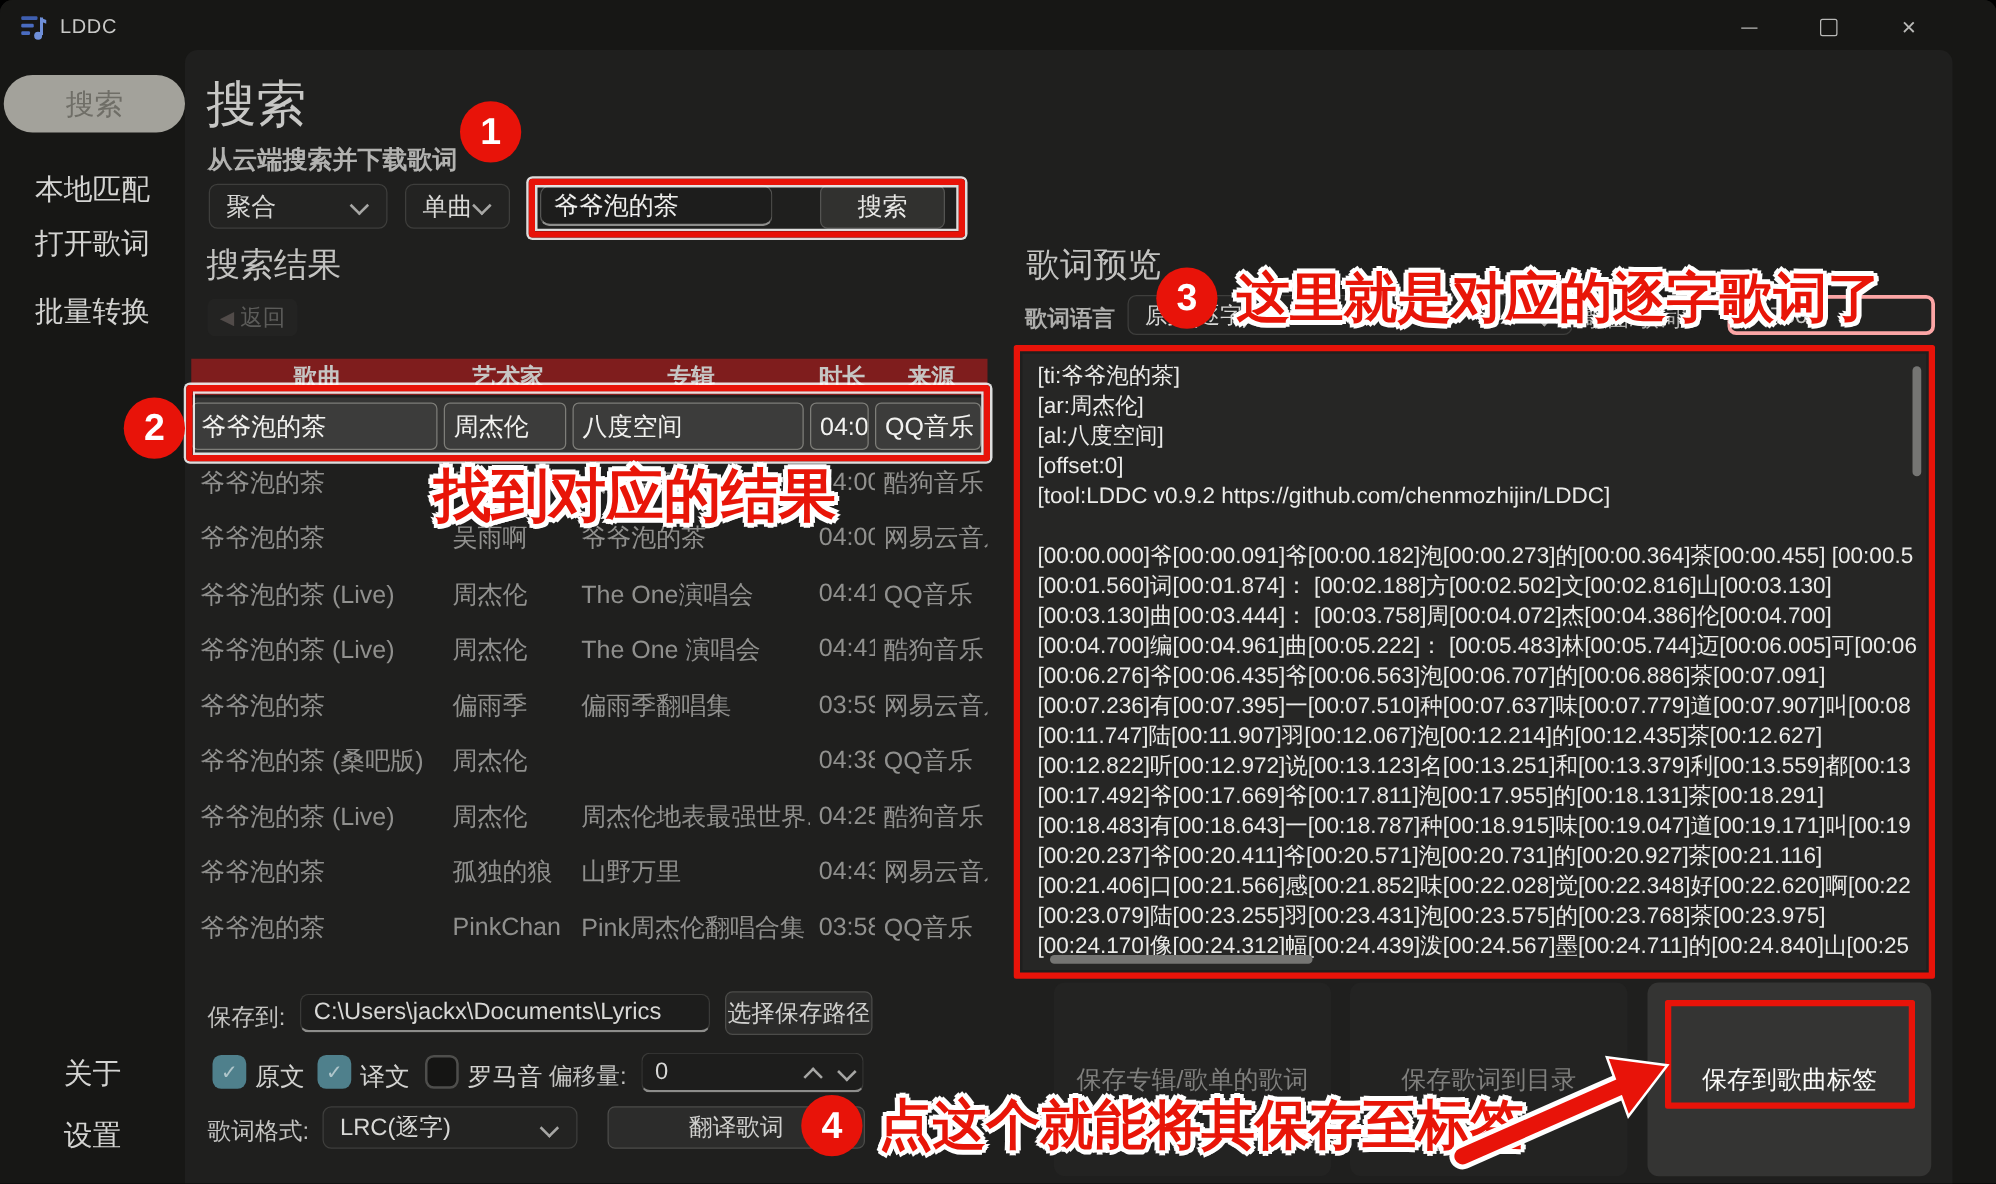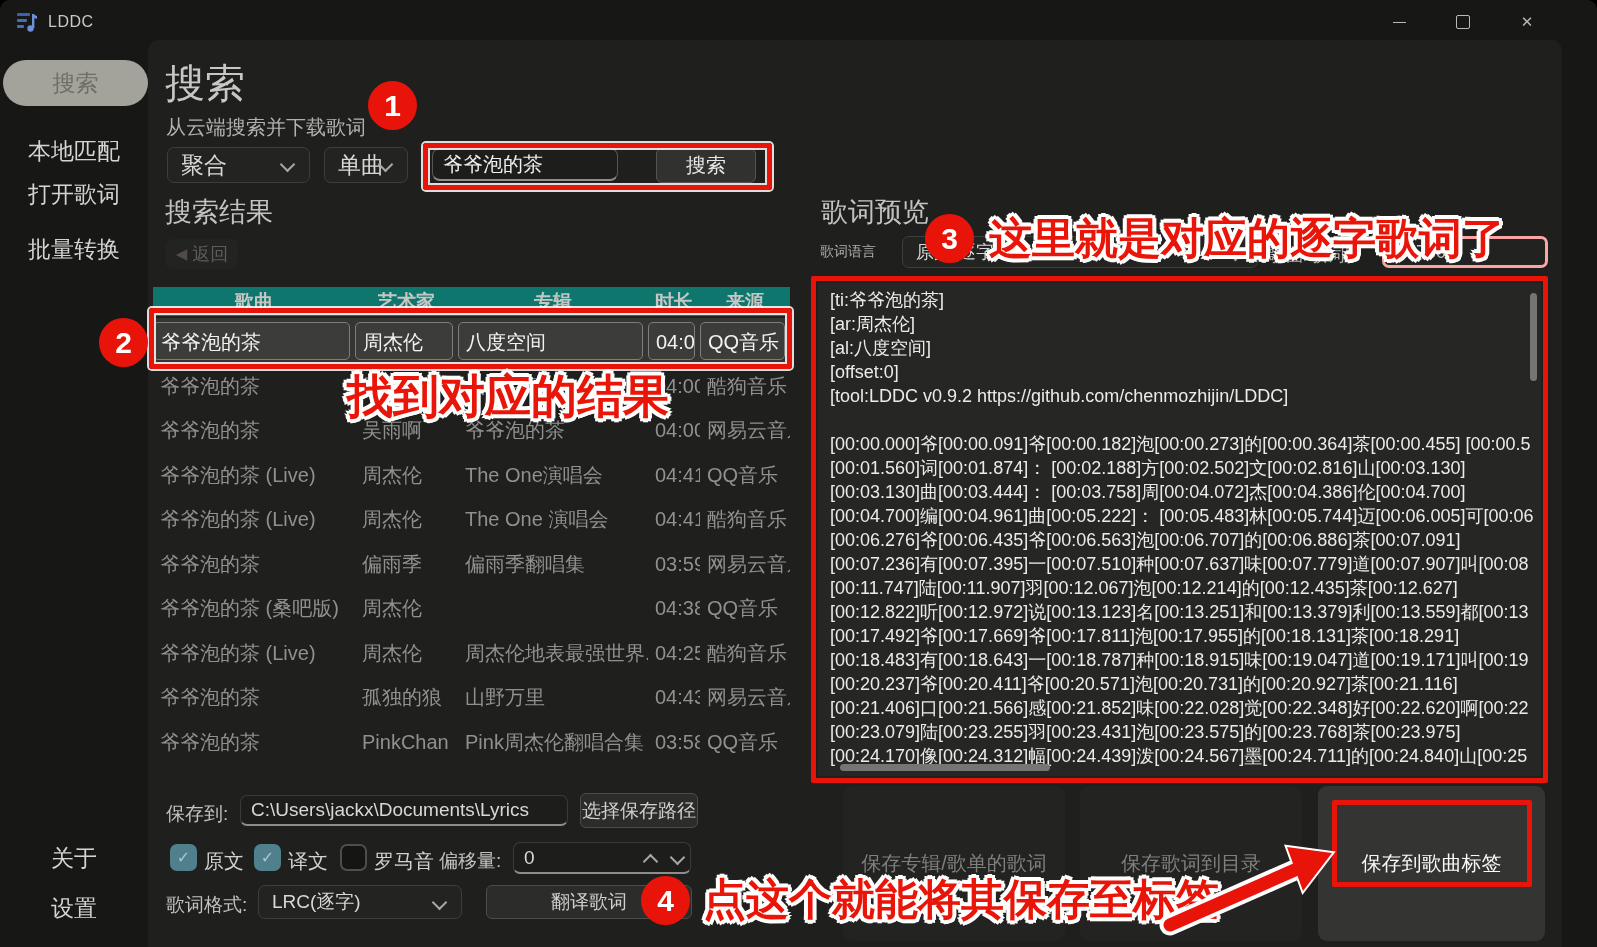--- a/index.html
+++ b/index.html
@@ -29,39 +29,39 @@
   .ni-about{top:795px;}.ni-settings{top:845px;}
 
   
   .main{position:absolute;left:148px;top:40px;width:1414px;height:907px;background:#1f1f1e;border-radius:10px 10px 0 0;}
 
   
   .h-search{position:absolute;left:165px;top:56px;font-size:40px;color:#c7c7c5;}
   .subtitle{position:absolute;left:166px;top:114px;font-size:20px;color:#b2b2b0;}
 
   .combo{position:absolute;height:36px;background:#232322;border:1px solid #3e3e3c;border-radius:7px;
-         display:flex;align-items:center;color:#d8d8d6;font-size:23px;padding-left:13px;box-sizing:border-box;}
+         display:flex;align-items:center;color:#d8d8d6;font-size:20px;padding-left:13px;box-sizing:border-box;}
   .combo-source{left:167px;top:147px;width:143px;}
   .combo-type{left:324px;top:147px;width:84px;}
   .chev{width:9px;height:9px;border-right:2px solid #a7a7a5;border-bottom:2px solid #a7a7a5;
         transform:rotate(45deg);position:absolute;}
   .chev-a{right:16px;top:11px;}
   .search-input{position:absolute;left:432px;top:148px;width:186px;height:33px;background:#1d1d1c;
         border:1px solid #56565­4;border:1px solid #565654;border-bottom:2px solid #8d8d8b;border-radius:8px;
         color:#efefed;font-size:20px;display:flex;align-items:center;padding-left:10px;box-sizing:border-box;}
   .search-btn{position:absolute;left:656px;top:148px;width:100px;height:35px;background:#31312f;
         border:1px solid #545452;border-radius:6px;color:#e8e8e6;font-size:20px;
         display:flex;align-items:center;justify-content:center;box-sizing:border-box;}
   .h-results{position:absolute;left:165px;top:194px;font-size:27px;color:#c3c3c1;}
   .back-btn{position:absolute;left:166px;top:239px;width:72px;height:30px;background:#232322;border-radius:6px;
         display:flex;align-items:center;justify-content:center;gap:5px;color:#5c5c5a;font-size:18px;}
   .back-glyph{color:#514b49;font-size:15px;}
 
   
-  .tbl-header{position:absolute;left:153px;top:287px;width:637px;height:29px;background:#0f766e;
+  .tbl-header{position:absolute;left:153px;top:287px;width:637px;height:29px;background:#7f1d1d;
         display:grid;grid-template-columns:202px 103px 190px 52px 90px;align-items:center;}
   .tbl-header div{text-align:center;color:#c6c6c4;font-size:19px;font-weight:700;}
   .tbl-body{position:absolute;left:153px;top:318px;width:637px;}
   .trow{display:grid;grid-template-columns:202px 103px 190px 52px 90px;height:44.5px;align-items:center;
         color:#90908e;font-size:20px;}
   .trow div{padding-left:7px;white-space:nowrap;overflow:hidden;box-sizing:border-box;}
   .trow.selected{background:#353534;color:#f2f2f0;height:46px;}
   .trow.selected div{border:1px solid #7e7e79;border-radius:5px;background:#3c3c3b;height:38px;line-height:38px;
         margin-right:5px;}
 
@@ -86,21 +86,21 @@
         display:flex;align-items:center;padding-left:10px;box-sizing:border-box;}
   .spin-up{position:absolute;left:645px;top:856px;width:9px;height:9px;border-left:2px solid #a7a7a5;border-top:2px solid #a7a7a5;transform:rotate(45deg);}
   .spin-dn{position:absolute;left:672px;top:852px;width:9px;height:9px;border-right:2px solid #a7a7a5;border-bottom:2px solid #a7a7a5;transform:rotate(45deg);}
   .fmt-lbl{left:166px;top:892px;}
   .fmt-combo{position:absolute;left:258px;top:885px;width:204px;height:34px;}
   .translate-btn{position:absolute;left:486px;top:885px;width:206px;height:34px;background:#2c2c2b;border:1px solid #4c4c4a;
         border-radius:6px;color:#d0d0ce;font-size:19px;display:flex;align-items:center;justify-content:center;box-sizing:border-box;}
 
   
   .h-preview{position:absolute;left:821px;top:194px;font-size:27px;color:#c3c3c1;}
-  .lang-lbl{position:absolute;left:820px;top:243px;color:#aeaeac;font-size:14px;}
+  .lang-lbl{position:absolute;left:820px;top:243px;color:#aeaeac;font-size:18px;font-weight:bold;}
   .lang-combo{position:absolute;left:902px;top:236px;width:356px;height:32px;font-size:18px;}
   .id-lbl{position:absolute;left:1268px;top:243px;color:#aeaeac;font-size:18px;}
   .id-field{position:absolute;left:1382px;top:236px;width:166px;height:32px;background:#222221;border:3px solid #fca5a5;
         border-radius:7px;color:#c8c8c6;font-size:18px;display:flex;align-items:center;padding-left:11px;box-sizing:border-box;}
   .lyrics-area{position:absolute;left:818px;top:283px;width:723px;height:493px;background:#262625;overflow:hidden;}
   .lyrics-pre{position:absolute;left:12px;top:5px;margin:0;font-family:"Liberation Sans","DejaVu Sans",sans-serif;
         font-size:18px;line-height:24px;color:#ebebe9;white-space:pre;}
   .vscroll{position:absolute;right:4px;top:10px;width:7px;height:88px;background:#757573;border-radius:4px;}
   .hscroll{position:absolute;left:22px;bottom:5px;width:210px;height:7px;background:#757573;border-radius:4px;}
 
@@ -175,21 +175,21 @@
       <span>关于</span>
     </div>
     <div class="nav-item ni-settings">
       <span>设置</span>
     </div>
   </div>
 
   <div class="main"></div>
 
   <div class="h-search" style="position:absolute;">搜索</div>
-  <div class="subtitle" style="position:absolute;">从云端搜索并下载歌词</div>
+  <div class="subtitle" style="position:absolute;font-weight:bold;">从云端搜索并下载歌词</div>
 
   <div class="combo combo-source" style="position:absolute;">
     <span>聚合</span>
     <span class="chev chev-a"></span>
   </div>
   <div class="combo combo-type" style="position:absolute;">
     <span>单曲</span>
     <span class="chev chev-a"></span>
   </div>
   <div class="search-input">

